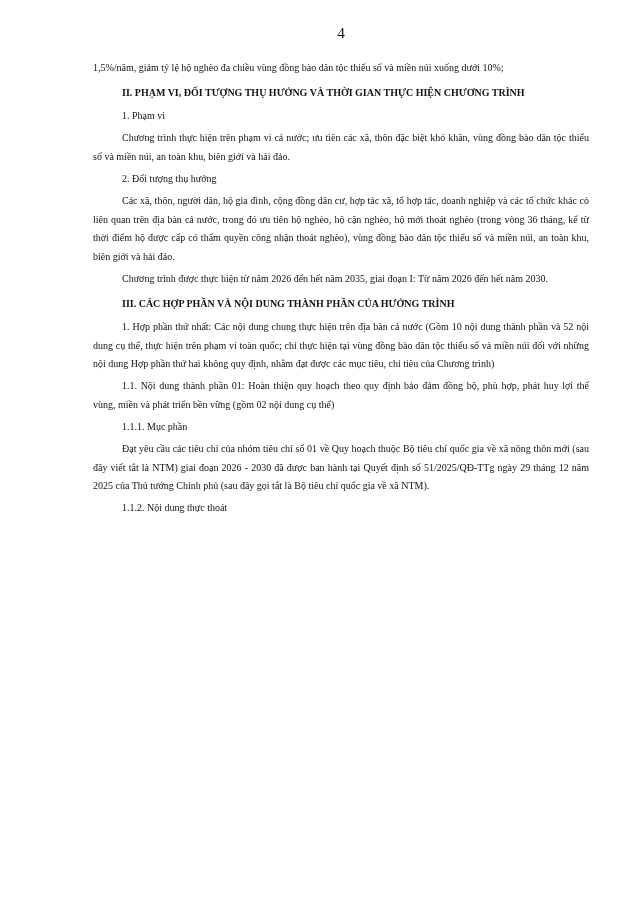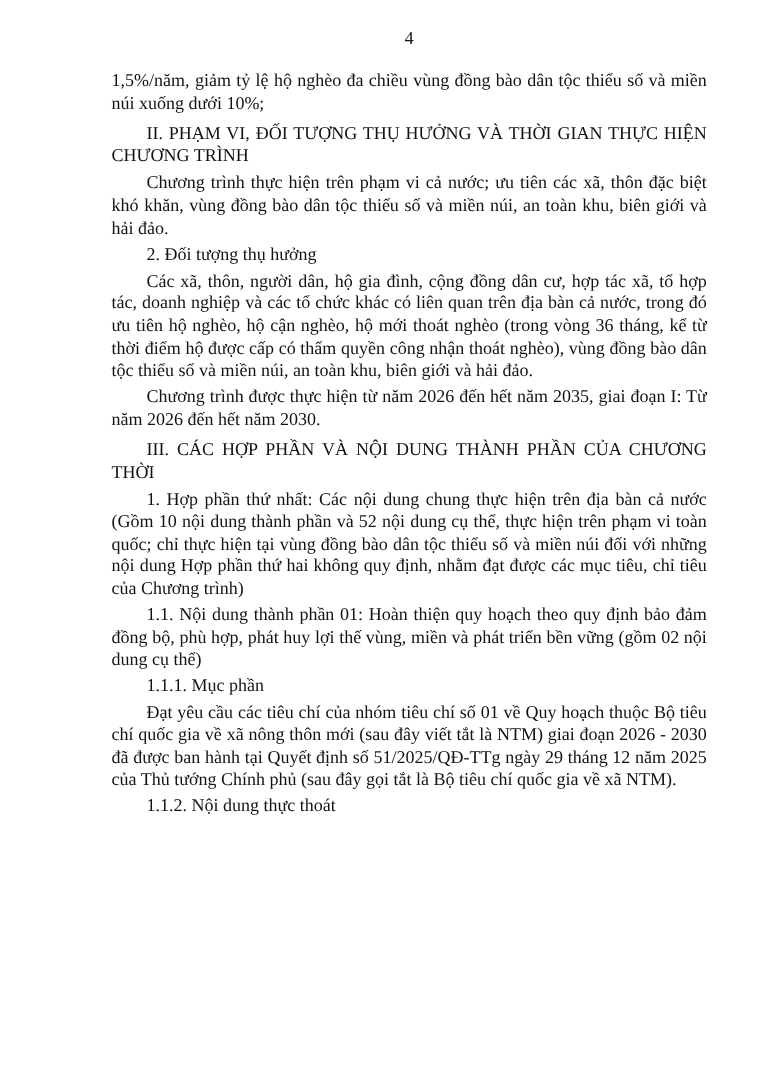--- a/index.html
+++ b/index.html
@@ -22,51 +22,52 @@
     top: 24px;
     width: 496px;
   }
   .page-number {
     text-align: center;
     font-size: 15.3px;
     line-height: 18px;
     margin-bottom: 17px;
   }
   .content p, .content h2 {
-    font-size: 15px;
+    font-size: 10px;
     line-height: 18.6px;
     text-align: justify;
     margin: 3.5px 0;
   }
   .content p.body {
     text-indent: 29px;
   }
   .content p.body-noindent {
     text-indent: 0;
   }
   .content h2.heading {
-    font-weight: normal;
+    font-weight: bold;
     text-indent: 29px;
     margin: 6.5px 0 4.5px 0;
   }
 </style>
 </head>
 <body>
 
 <div class="page">
   <div class="content">
     <div class="page-number">4</div>
     <div>
         <p class="body-noindent">1,5%/năm, giảm tỷ lệ hộ nghèo đa chiều vùng đồng bào dân tộc thiểu số và miền núi xuống dưới 10%;</p>
         <h2 class="heading">II. PHẠM VI, ĐỐI TƯỢNG THỤ HƯỞNG VÀ THỜI GIAN THỰC HIỆN CHƯƠNG TRÌNH</h2>
+        <p class="body">1. Phạm vi</p>
         <p class="body">Chương trình thực hiện trên phạm vi cả nước; ưu tiên các xã, thôn đặc biệt khó khăn, vùng đồng bào dân tộc thiểu số và miền núi, an toàn khu, biên giới và hải đảo.</p>
         <p class="body">2. Đối tượng thụ hưởng</p>
         <p class="body">Các xã, thôn, người dân, hộ gia đình, cộng đồng dân cư, hợp tác xã, tổ hợp tác, doanh nghiệp và các tổ chức khác có liên quan trên địa bàn cả nước, trong đó ưu tiên hộ nghèo, hộ cận nghèo, hộ mới thoát nghèo (trong vòng 36 tháng, kể từ thời điểm hộ được cấp có thẩm quyền công nhận thoát nghèo), vùng đồng bào dân tộc thiểu số và miền núi, an toàn khu, biên giới và hải đảo.</p>
         <p class="body">Chương trình được thực hiện từ năm 2026 đến hết năm 2035, giai đoạn I: Từ năm 2026 đến hết năm 2030.</p>
-        <h2 class="heading">III. CÁC HỢP PHẦN VÀ NỘI DUNG THÀNH PHẦN CỦA CHƯƠNG THỜI</h2>
+        <h2 class="heading">III. CÁC HỢP PHẦN VÀ NỘI DUNG THÀNH PHẦN CỦA HƯỞNG TRÌNH</h2>
         <p class="body">1. Hợp phần thứ nhất: Các nội dung chung thực hiện trên địa bàn cả nước (Gồm 10 nội dung thành phần và 52 nội dung cụ thể, thực hiện trên phạm vi toàn quốc; chỉ thực hiện tại vùng đồng bào dân tộc thiểu số và miền núi đối với những nội dung Hợp phần thứ hai không quy định, nhằm đạt được các mục tiêu, chỉ tiêu của Chương trình)</p>
         <p class="body">1.1. Nội dung thành phần 01: Hoàn thiện quy hoạch theo quy định bảo đảm đồng bộ, phù hợp, phát huy lợi thế vùng, miền và phát triển bền vững (gồm 02 nội dung cụ thể)</p>
         <p class="body">1.1.1. Mục phần</p>
         <p class="body">Đạt yêu cầu các tiêu chí của nhóm tiêu chí số 01 về Quy hoạch thuộc Bộ tiêu chí quốc gia về xã nông thôn mới (sau đây viết tắt là NTM) giai đoạn 2026 - 2030 đã được ban hành tại Quyết định số 51/2025/QĐ-TTg ngày 29 tháng 12 năm 2025 của Thủ tướng Chính phủ (sau đây gọi tắt là Bộ tiêu chí quốc gia về xã NTM).</p>
         <p class="body">1.1.2. Nội dung thực thoát</p>
       </div>
   </div>
 </div>
 
 </body></html>

